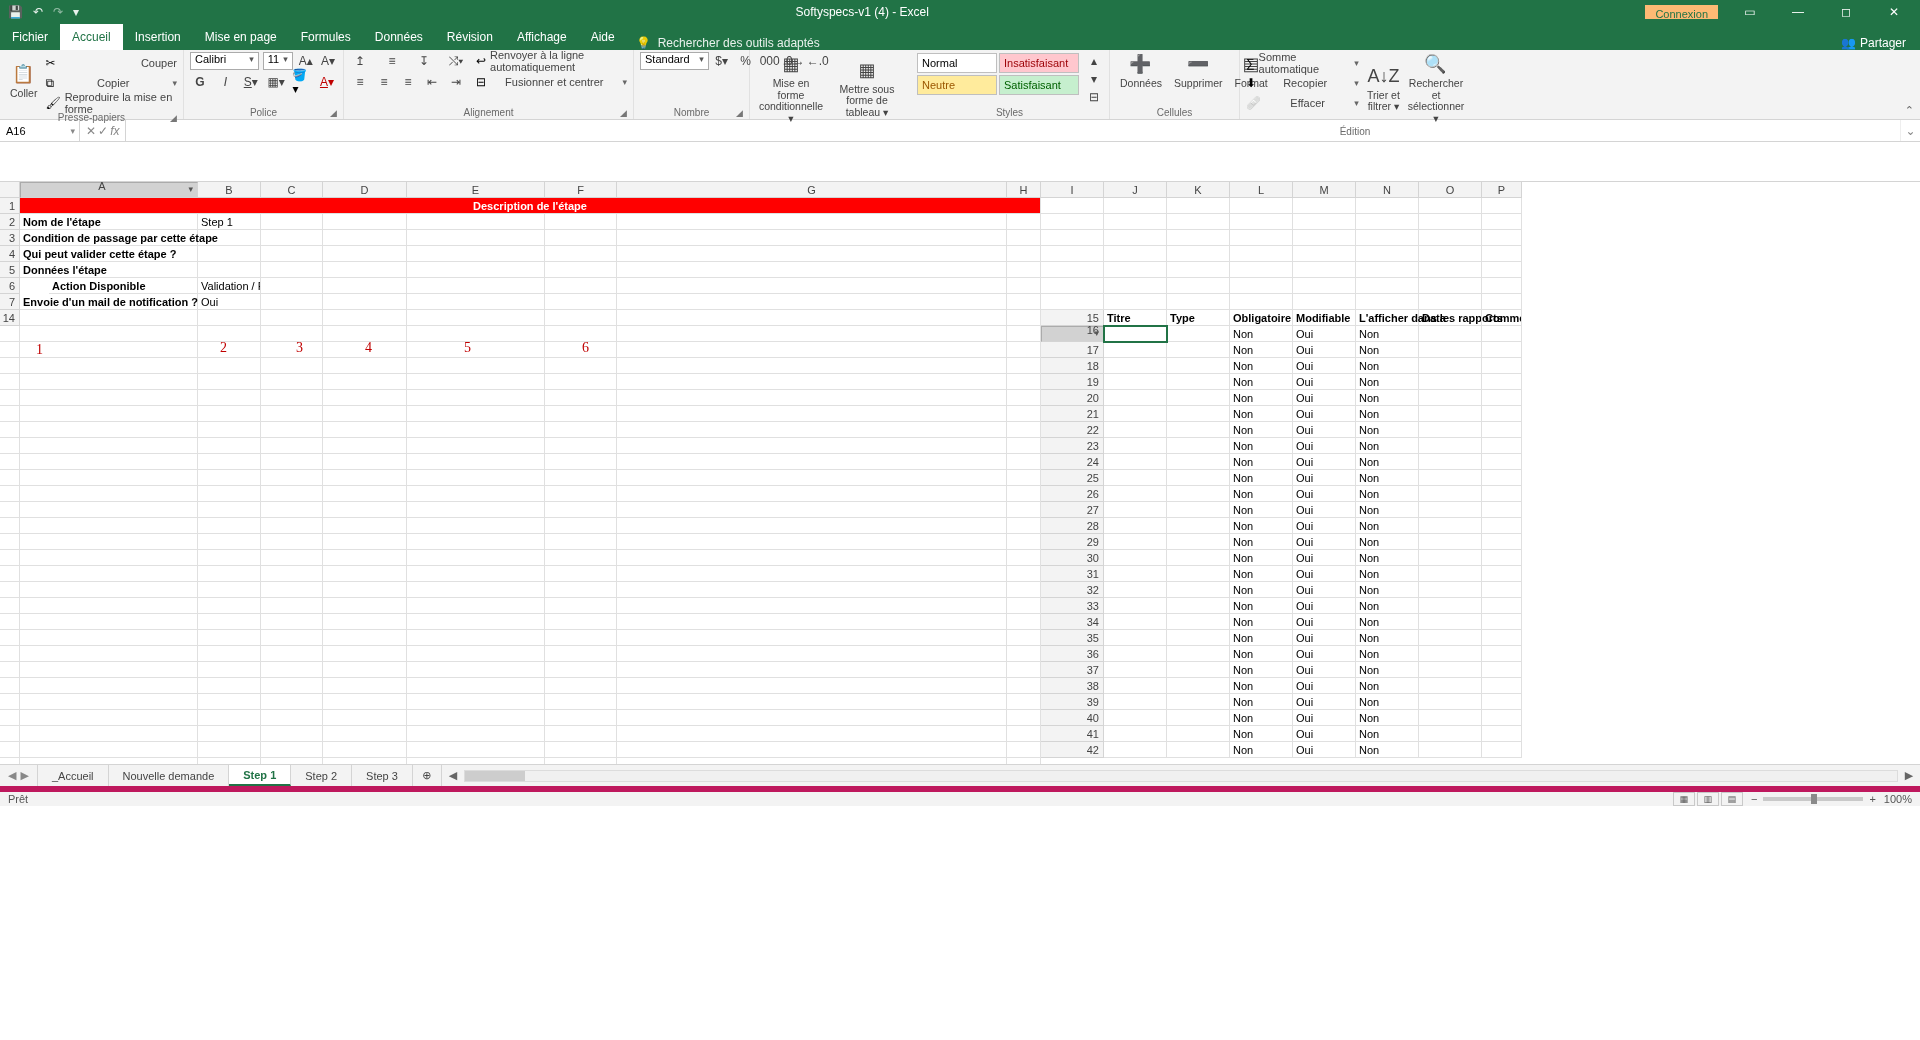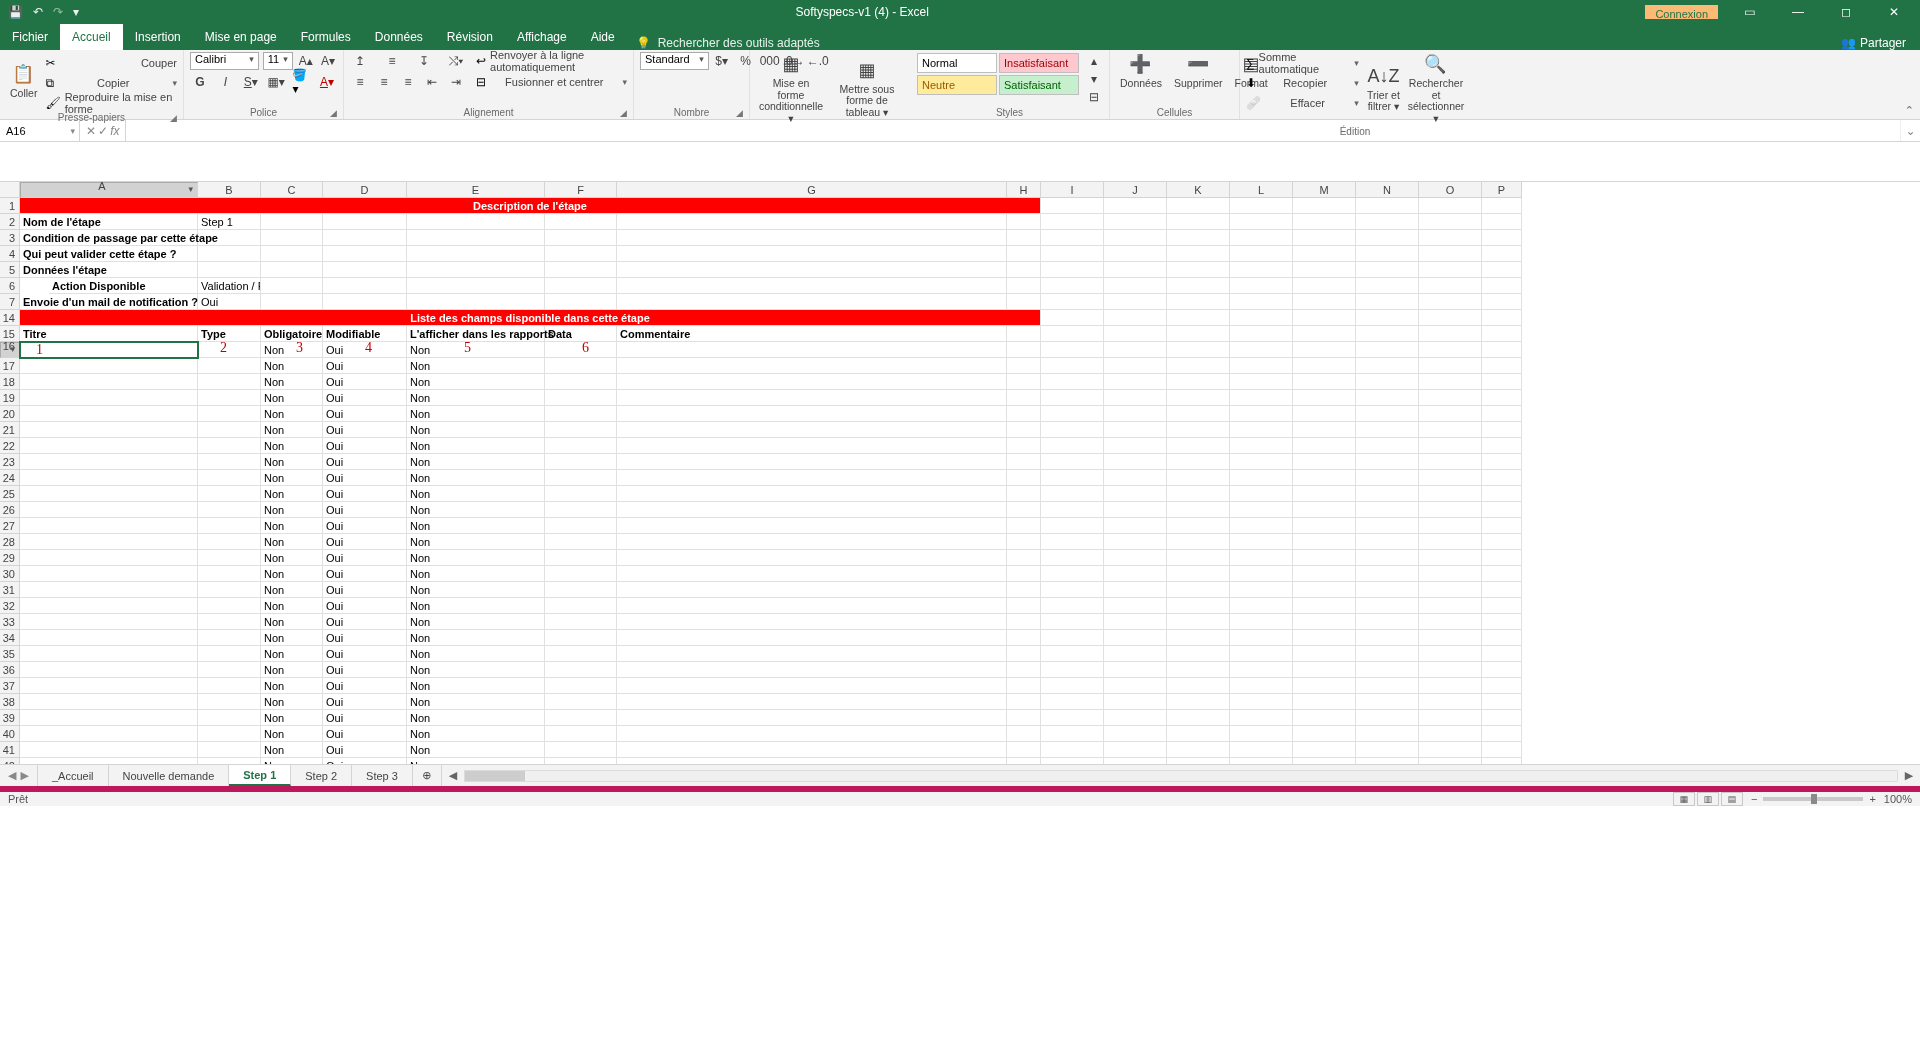--- a/index.html
+++ b/index.html
@@ -449,21 +449,20 @@
       <div class="cell"></div>
       <div class="cell"></div>
       <div class="cell"></div>
       <div class="cell"></div>
       <div class="cell"></div>
       <div class="cell"></div>
       <div class="cell"></div>
       <div class="cell"></div>
       <div class="cell"></div>
       <div class="rowhdr">14</div>
-      <div class="cell bannercell" style="grid-column: 2 / span 8;">Liste des champs disponible dans cette étape</div>
       <div class="cell"></div>
       <div class="cell"></div>
       <div class="cell"></div>
       <div class="cell"></div>
       <div class="cell"></div>
       <div class="cell"></div>
       <div class="cell"></div>
       <div class="cell"></div>
       <div class="rowhdr">15</div>
       <div class="cell bold">Titre</div>

